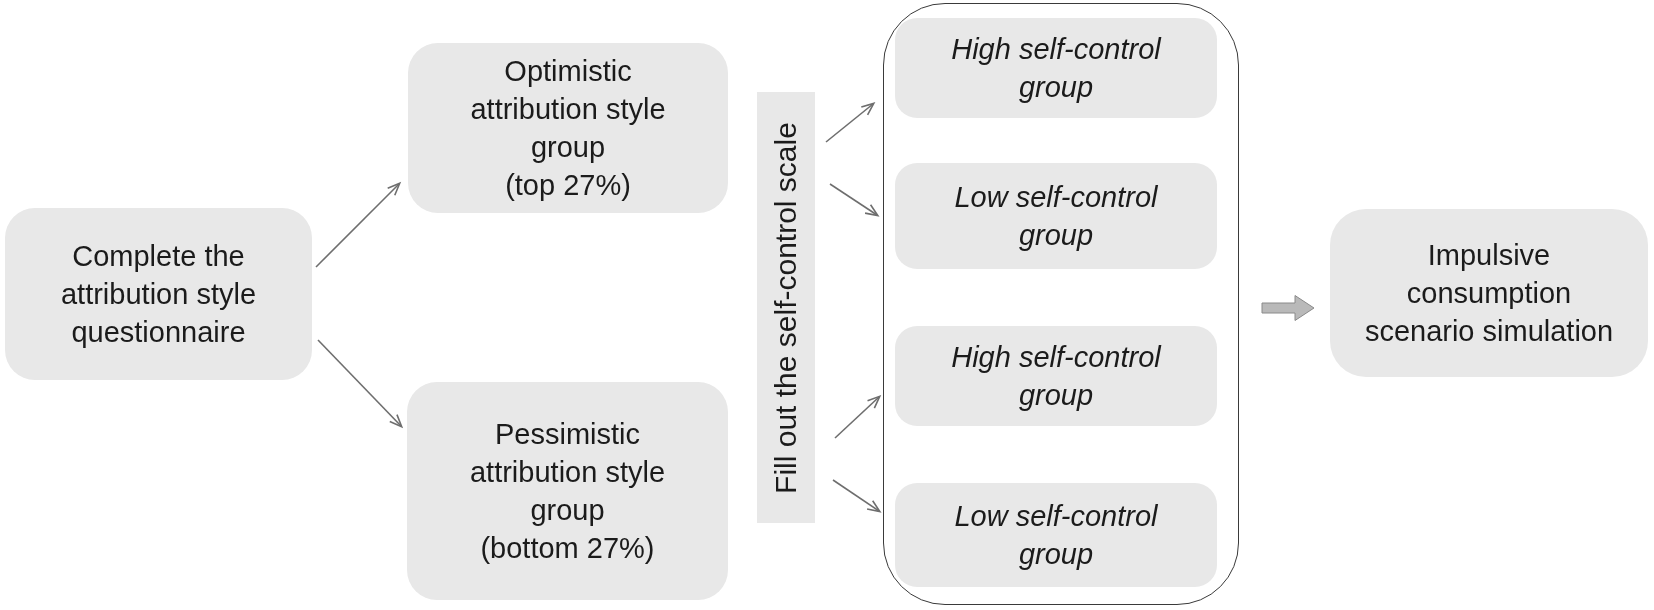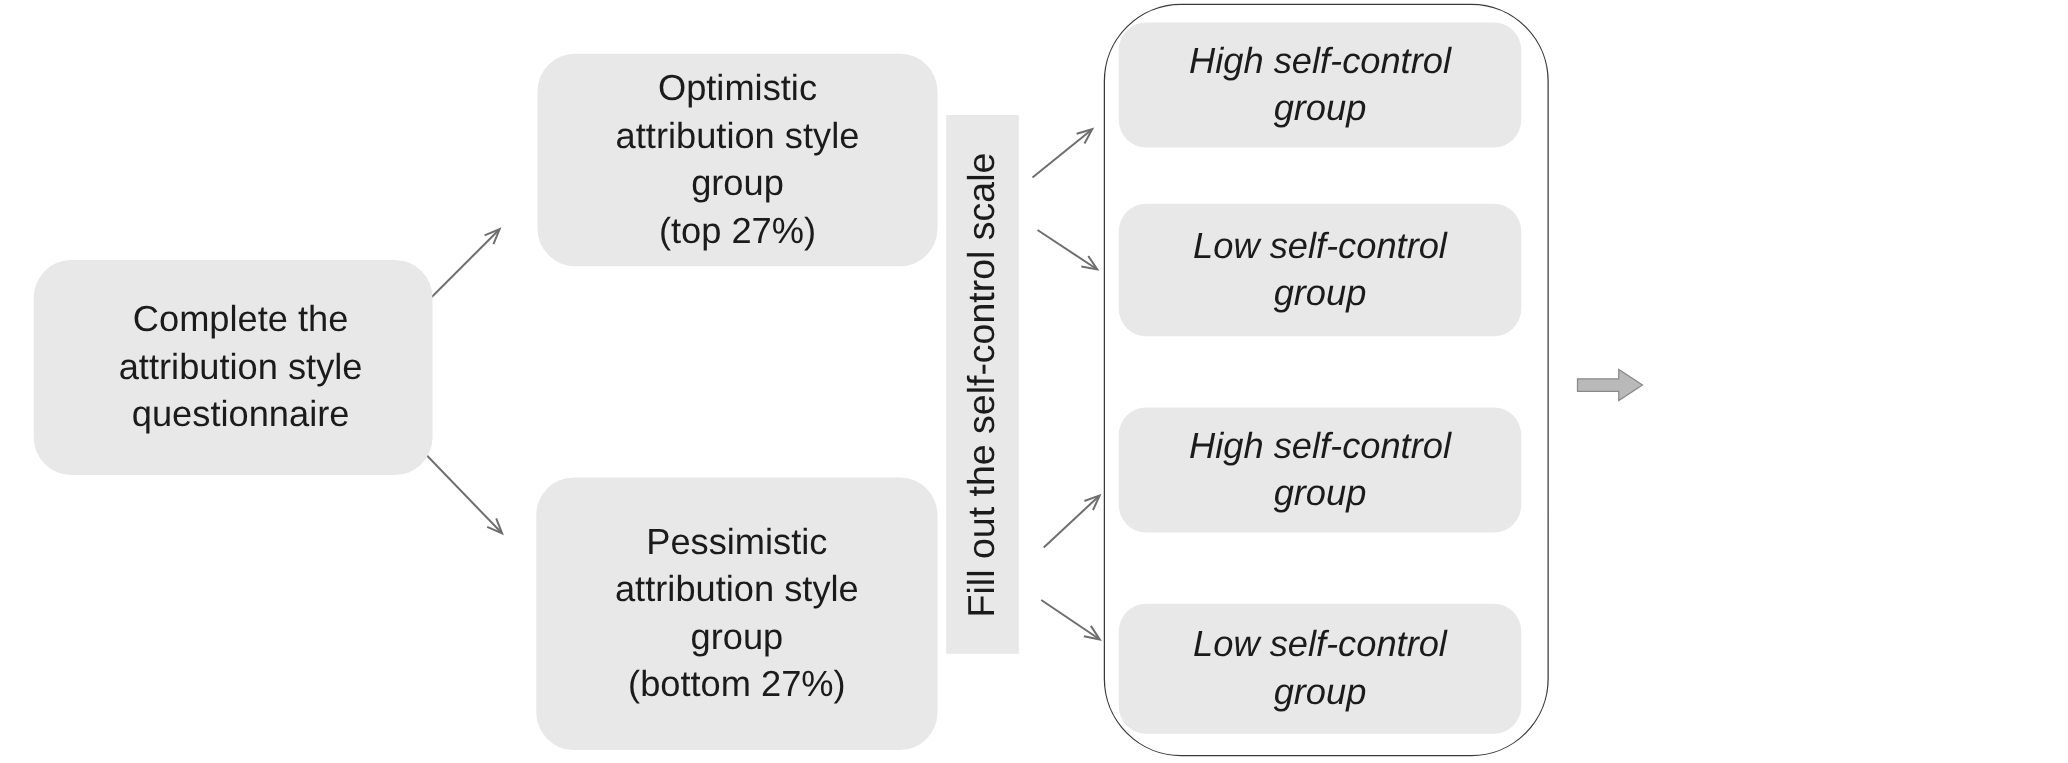--- a/index.html
+++ b/index.html
@@ -22,21 +22,21 @@
   }
   .node{
     position:absolute;
     background:var(--node-fill);
     display:flex;align-items:center;justify-content:center;
     text-align:center;
     font-size:29px;line-height:38px;
     white-space:pre-line;
     color:var(--text);
   }
-  .rounded-lg{border-radius:30px;margin-left:22px;}
+  .rounded-lg{border-radius:30px;}
   .rounded-md{border-radius:22px;font-style:italic;}
   .group-container{
     position:absolute;
     left:883px;top:3px;width:356px;height:602px;
     border:1.5px solid var(--container-border);
     border-radius:62px;
     background:var(--background);
     box-sizing:border-box;
   }
   .scale-bar{
@@ -52,21 +52,21 @@
     color:var(--text);
   }
   svg.overlay{
     position:absolute;left:0;top:0;width:1654px;height:610px;
     pointer-events:none;
   }
   .thin-arrow{stroke:var(--arrow);stroke-width:1.6;fill:none;marker-end:url(#open-arrowhead);}
   .arrowhead-path{stroke:var(--arrow);stroke-width:1.6;fill:none;}
   .block-arrow{fill:var(--block-arrow-fill);stroke:var(--block-arrow-stroke);stroke-width:1;}
   
-  #n-questionnaire{left:5px;top:208px;width:307px;height:172px;padding-left:12px;}
+  #n-questionnaire{left:5px;top:208px;width:307px;height:172px;}
   #n-optimistic{left:408px;top:43px;width:320px;height:170px;}
   #n-pessimistic{left:407px;top:382px;width:321px;height:218px;}
   #n-high1{left:895px;top:18px;width:322px;height:100px;}
   #n-low1{left:895px;top:163px;width:322px;height:106px;}
   #n-high2{left:895px;top:326px;width:322px;height:100px;}
   #n-low2{left:895px;top:483px;width:322px;height:104px;}
   #n-simulation{left:1330px;top:209px;width:318px;height:168px;}
 </style>
 </head>
 <body>
@@ -127,14 +127,19 @@
   <div id="n-high2" class="node rounded-md">
     <span>High self-control
 group</span>
   </div>
 
   <div id="n-low2" class="node rounded-md">
     <span>Low self-control
 group</span>
   </div>
 
+  <div id="n-simulation" class="node" style="border-radius:36px;">
+    <span>Impulsive
+consumption
+scenario simulation</span>
+  </div>
 
 </div>
 
 </body></html>

